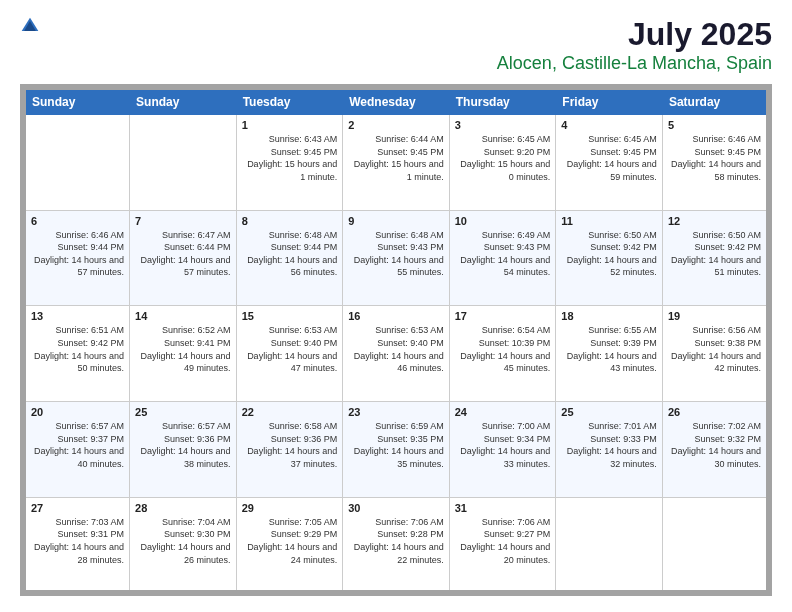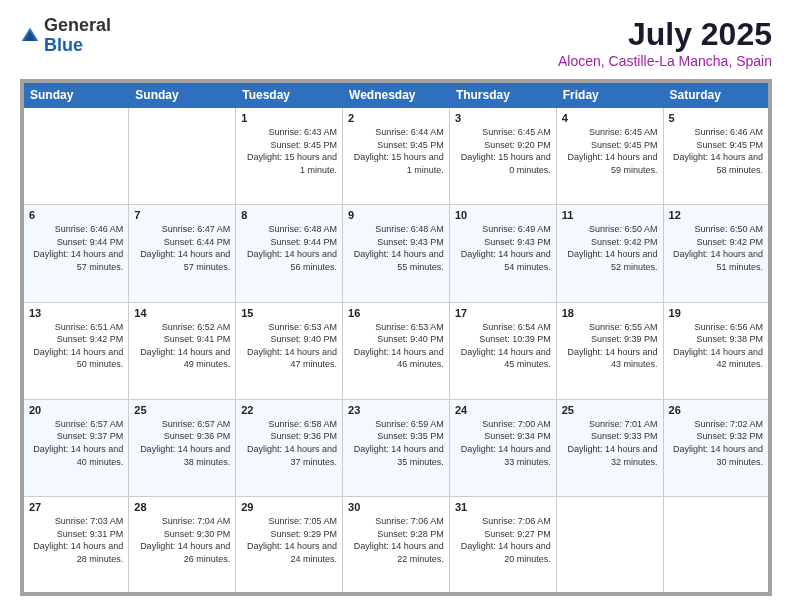--- a/index.html
+++ b/index.html
@@ -41,26 +41,26 @@
     }
     .title-block {
       text-align: right;
     }
     .month-title {
       font-size: 32px;
       color: #1a1a2e;
       font-weight: bold;
     }
     .location-title {
-      font-size: 14px;
-      color: #a21caf;
+      font-size: 18px;
+      color: #15803d;
     }
     .calendar {
       flex: 1;
-      border: 4px solid #a3a3a3;
+      border: 6px solid #a3a3a3;
       border-collapse: collapse;
       width: 100%;
       table-layout: fixed;
     }
     .calendar th {
       background: #2e6fbe;
       color: #fff;
       text-align: left;
       padding: 5px 6px;
       font-size: 12px;
@@ -94,26 +94,20 @@
 </head>
 <body>
 
 <div class="page">
   <div class="header">
     <div class="logo">
       <svg class="logo-icon" viewBox="0 0 24 24">
         <polygon points="12,2 22,18 2,18" fill="#2e6fbe"></polygon>
         <polygon points="12,6 19,18 5,18" fill="#1a4a8a"></polygon>
       </svg>
-      <div>
-        <div class="logo-text">
-          <span class="logo-general">General</span><br>
-          <span class="logo-blue">Blue</span>
-        </div>
-      </div>
     </div>
     <div class="title-block">
       <div class="month-title">July 2025</div>
       <div class="location-title">Alocen, Castille-La Mancha, Spain</div>
     </div>
   </div>
 
   <table class="calendar">
     <thead>
       <tr>

